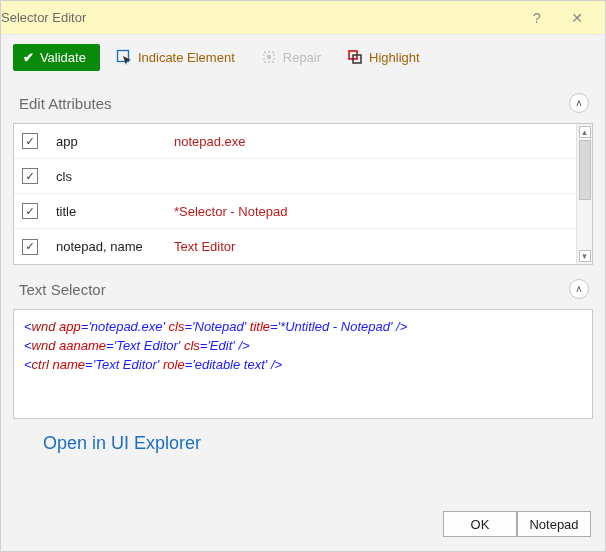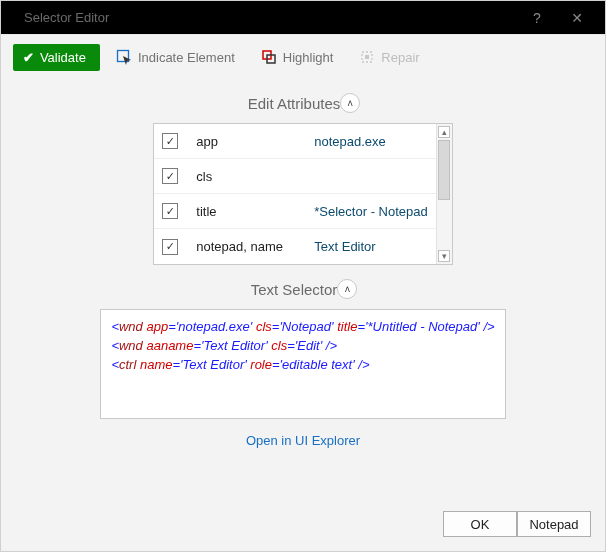--- a/index.html
+++ b/index.html
@@ -18,22 +18,22 @@
     height: 552px;
     background: #f3f3f3;
     border: 1px solid #d0d0d0;
     display: flex;
     flex-direction: column;
   }
   .titlebar {
     height: 34px;
     display: flex;
     align-items: center;
-    padding: 0 8px 0 23px;
-    background: #000000;
+    padding: 0 8px 0 0;
+    background: #fef9c3;
     border-bottom: 1px solid #e8e8e8;
   }
   .titlebar .title {
     flex: 1;
     color: #6a6a6a;
     font-size: 13px;
   }
   .titlebar .win-btn {
     width: 40px;
     height: 30px;
@@ -62,42 +62,41 @@
     border-radius: 2px;
   }
   .btn-validate .check {
     font-weight: bold;
   }
   .tb-item {
     display: flex;
     align-items: center;
     gap: 6px;
     padding: 6px 10px;
-    color: #737373;
+    color: #a16207;
     font-size: 13px;
     background: transparent;
     border: none;
   }
   .tb-item.disabled {
     color: #bdbdbd;
   }
   .tb-icon {
     width: 16px;
     height: 16px;
     display: inline-flex;
     align-items: center;
     justify-content: center;
   }
   .content {
     flex: 1;
     padding: 0 12px 8px 12px;
     overflow: hidden;
     display: flex;
     flex-direction: column;
-    align-items: center;
   }
   .section-header {
     display: flex;
     align-items: center;
     padding: 14px 4px 10px 6px;
     color: #6a6a6a;
     font-size: 15px;
   }
   .section-header .spacer { flex: 1; }
   .collapse-btn {
@@ -140,21 +139,21 @@
     font-size: 11px;
     color: #333;
     background: #fff;
   }
   .attr-name {
     width: 118px;
     color: #222;
   }
   .attr-value {
     flex: 1;
-    color: #0c4a6e;
+    color: #b91c1c;
   }
   .vscroll {
     width: 16px;
     background: #f4f4f4;
     border-left: 1px solid #e2e2e2;
     display: flex;
     flex-direction: column;
     justify-content: space-between;
     align-items: center;
     padding: 2px 0;
@@ -189,21 +188,22 @@
     white-space: pre-wrap;
     font-style: italic;
   }
   .tok-bracket { color: #1a1aff; }
   .tok-tag { color: #a31515; }
   .tok-attr { color: #d00000; }
   .tok-val { color: #1a1aff; }
   .link {
     color: #1a6fc4;
     padding: 14px 4px 8px 4px;
-    font-size: 13px;
+    font-size: 18px;
+    margin-left: 26px;
   }
   .footer {
     display: flex;
     justify-content: flex-end;
     padding: 10px 14px 14px 14px;
   }
   .footer button {
     min-width: 74px;
     height: 26px;
     background: #fdfdfd;
@@ -232,37 +232,37 @@
     </button>
     <button class="tb-item">
       <span class="tb-icon">
         <svg width="16" height="16" viewBox="0 0 16 16">
             <rect x="1.5" y="1.5" width="11" height="11" fill="none" stroke="#1a6fc4" stroke-width="1.3"></rect>
             <path d="M7 7 L15 11 L11 12 L10 16 Z" fill="#333"></path>
           </svg>
       </span>
       <span>Indicate Element</span>
     </button>
+    <button class="tb-item disabled">
+      <span class="tb-icon">
+        <svg width="16" height="16" viewBox="0 0 16 16">
+            <rect x="3" y="3" width="10" height="10" fill="none" stroke="#c8c8c8" stroke-width="1.3" stroke-dasharray="2 2"></rect>
+            <rect x="6" y="6" width="4" height="4" fill="#c8c8c8"></rect>
+          </svg>
+      </span>
+      <span>Repair</span>
+    </button>
     <button class="tb-item">
       <span class="tb-icon">
         <svg width="16" height="16" viewBox="0 0 16 16">
             <rect x="2" y="2" width="8" height="8" fill="none" stroke="#d00000" stroke-width="1.5"></rect>
             <rect x="6" y="6" width="8" height="8" fill="none" stroke="#333" stroke-width="1.5"></rect>
           </svg>
       </span>
       <span>Highlight</span>
-    </button>
-    <button class="tb-item disabled">
-      <span class="tb-icon">
-        <svg width="16" height="16" viewBox="0 0 16 16">
-            <rect x="3" y="3" width="10" height="10" fill="none" stroke="#c8c8c8" stroke-width="1.3" stroke-dasharray="2 2"></rect>
-            <rect x="6" y="6" width="4" height="4" fill="#c8c8c8"></rect>
-          </svg>
-      </span>
-      <span>Repair</span>
     </button>
   </div>
 
   <div class="content">
 
     <div class="section-header">
       <span>Edit Attributes</span>
       <div class="spacer"></div>
       <div class="collapse-btn">
         <span>˄</span>

